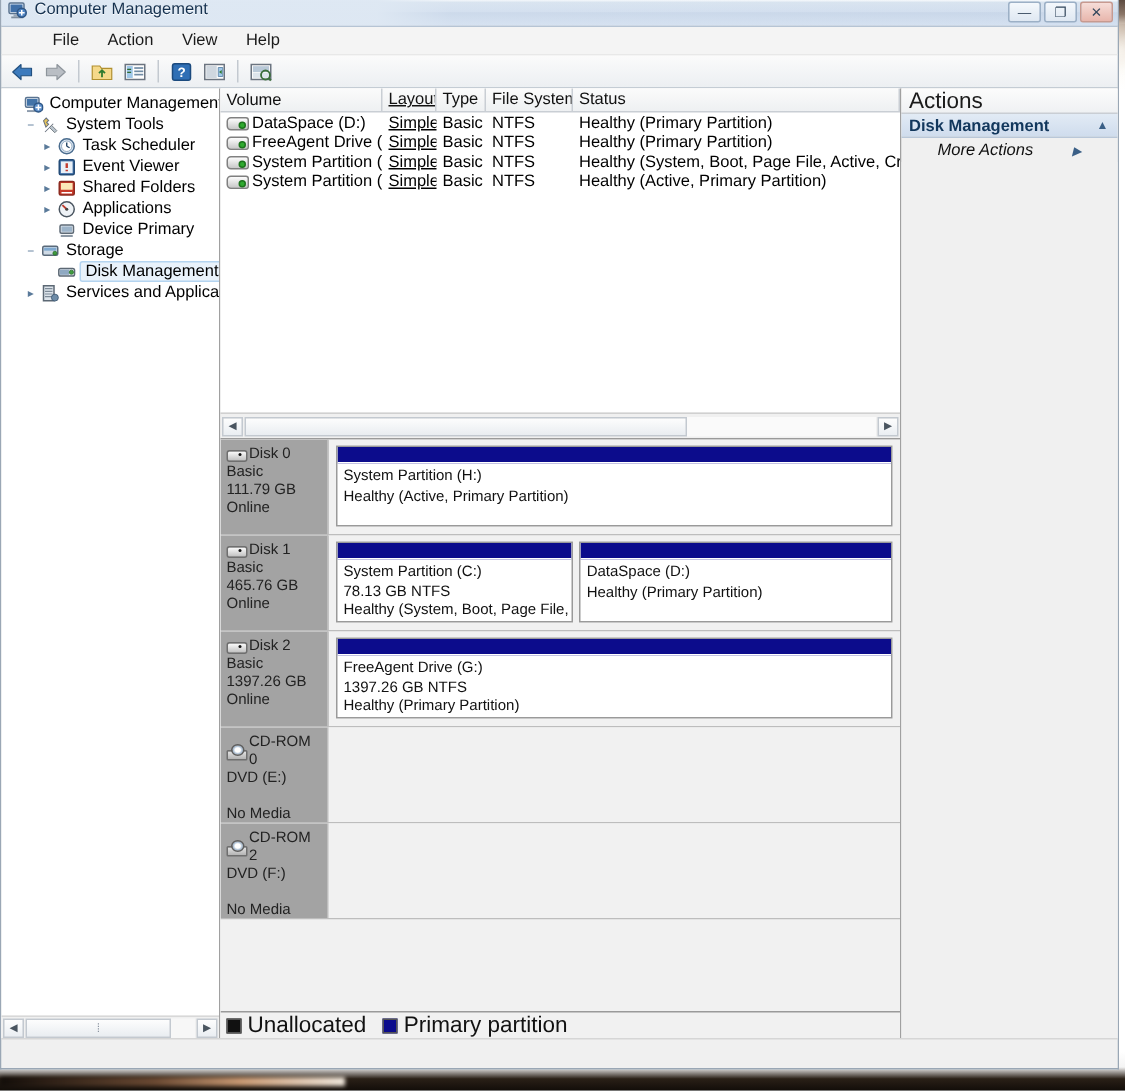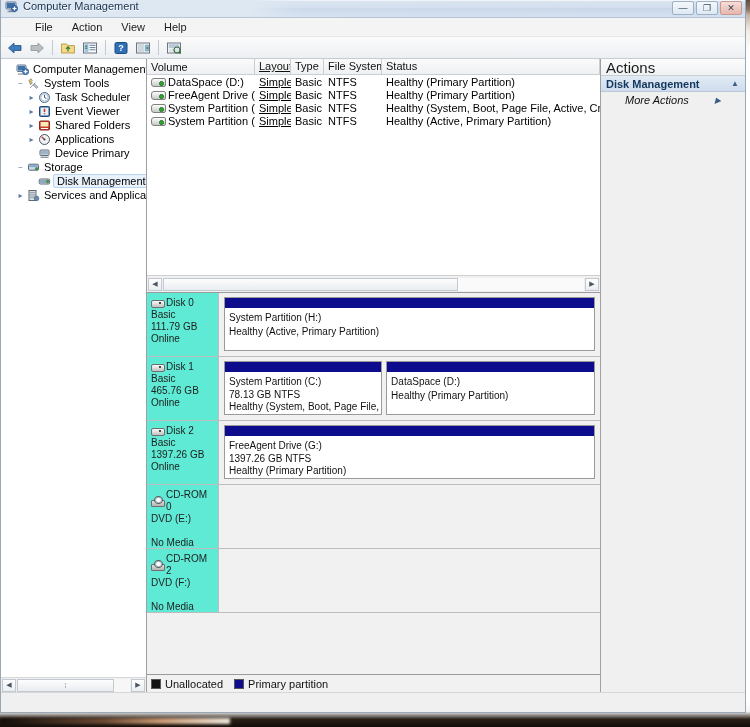--- a/index.html
+++ b/index.html
@@ -206,21 +206,21 @@
 
   
   .graphview {
     flex: 1 1 auto; background: #f1f1f1; overflow: hidden;
     border-top: 1px solid #9a9a9a; display: flex; flex-direction: column;
   }
   .diskrow { display: flex; height: 64px; flex: 0 0 64px; border-bottom: 1px solid #bdbdbd; background: #f1f1f1; }
   .diskrow.media { height: 64px; flex: 0 0 64px; }
   .diskinfo {
     width: 72px; flex: 0 0 72px; border-right: 1px solid #bdbdbd;
-    padding: 4px 3px 0 4px; background: #5eead4; font-size: 10px; color: #222;
+    padding: 4px 3px 0 4px; background: #a3a3a3; font-size: 10px; color: #222;
     line-height: 12px;
   }
   .diskinfo .dt { display: flex; align-items: center; gap: 2px; font-size: 10px; }
   .dskicon { width: 13px; height: 8px; position: relative; flex:0 0 13px; }
   .dskicon:before {
     content:""; position:absolute; left:0; top:1px; width:12px;height:6px;
     background: linear-gradient(to bottom,#fbfbfb,#c0c0c0);
     border:1px solid #6f6f6f; border-radius:2px;
   }
   .dskicon:after {
@@ -244,21 +244,21 @@
     min-width: 0; overflow: hidden;
   }
   .partition .cap { height: 11px; flex: 0 0 11px; background: #0c0c8c; border-bottom: 1px solid #fff; }
   .partition .ptxt { padding: 3px 4px; font-size: 10px; line-height: 11px; color: #111; white-space: nowrap; overflow: hidden; }
   .nomedia { flex: 1 1 auto; background: #f1f1f1; border-left: 1px solid #bdbdbd; margin-left:-1px; }
 
   .legendrow {
     height: 18px; flex: 0 0 18px; background: #f1f1f1;
     border-top: 1px solid #9a9a9a;
     display: flex; align-items: center; gap: 5px; padding-left: 4px;
-    font-size: 11px; color: #111;
+    font-size: 15px; color: #111;
   }
   .sw { width: 10px; height: 10px; border: 1px solid #555; }
   .sw.unalloc { background: #111; }
   .sw.prim { background: #0c0c8c; }
   .legitem { display: flex; align-items: center; gap: 4px; margin-right: 6px; }
 
   
   .actionpane { width: 144px; flex: 0 0 144px; background: #f0f0f0; display: flex; flex-direction: column; }
   .acthead {
     height: 17px; flex: 0 0 17px; background: linear-gradient(to bottom,#fcfcfc,#eff1f3);

